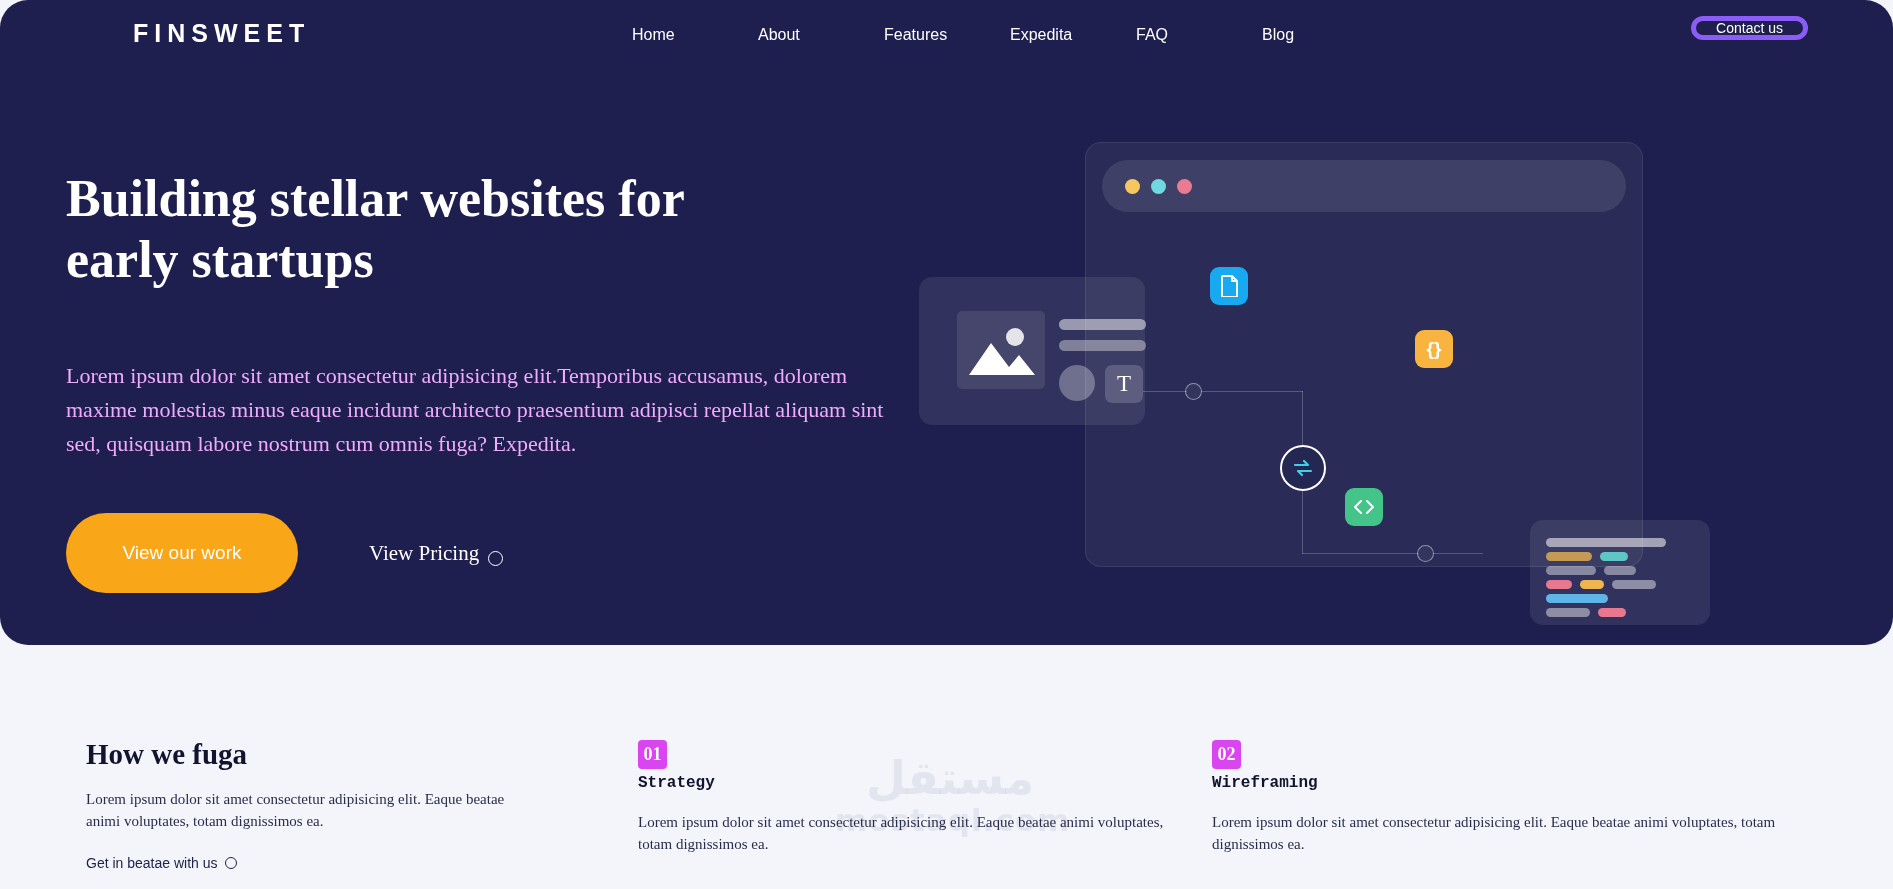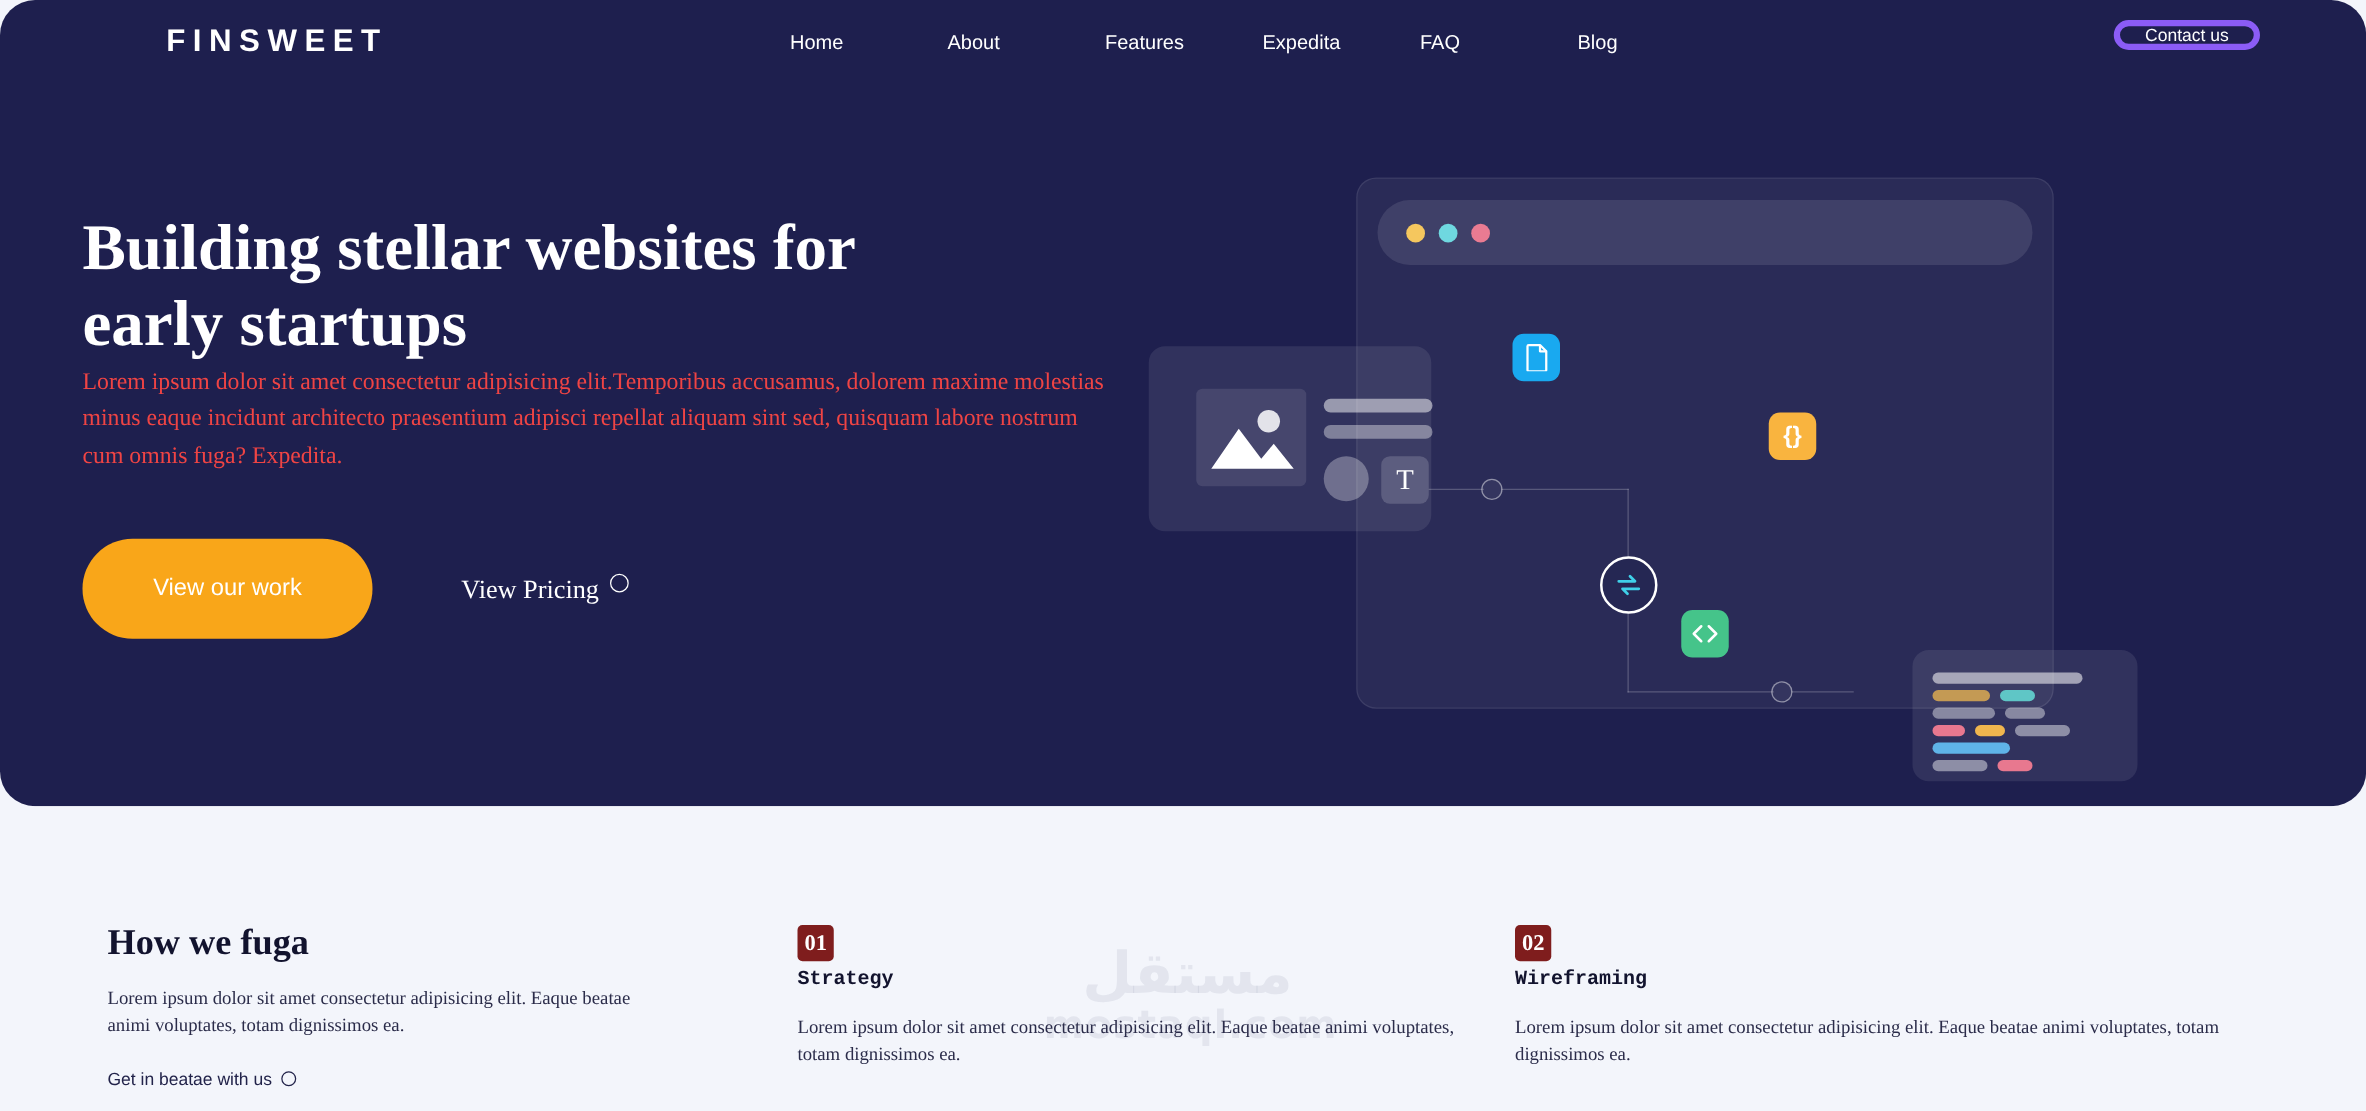--- a/index.html
+++ b/index.html
@@ -71,43 +71,44 @@
   }
   .hero-title {
     font-family:"Liberation Serif", serif;
     font-weight:bold;
     font-size:52px;
     line-height:1.18;
     color:#ffffff;
     max-width:690px;
   }
   .hero-para {
-    font-family:"Liberation Serif", serif;
-    font-size:19px;
+    margin-top:68px;
+    font-family:"Liberation Serif", serif;
+    font-size:22px;
     line-height:1.55;
-    color:#ef4444;
+    color:#f0abfc;
     width:830px;
   }
   .hero-actions {
     margin-top:52px;
     display:flex; align-items:center;gap:47px;
   }
   .btn-primary {
     width:232px; height:80px;
     border:none; border-radius:40px;
     background:#f9a619;
     color:#ffffff;
     font-size:19px;
     font-family:"Liberation Sans", sans-serif;
     cursor:pointer;
     display:flex; align-items:center; justify-content:center;
   }
   .btn-link {
     margin-left:24px;
-    display:flex; align-items:flex-start; gap:9px;
+    display:flex; align-items:flex-end; gap:9px;
     color:#ffffff;
     font-family:"Liberation Serif", serif;
     font-size:21px;
     cursor:pointer;
     white-space:nowrap;
   }
   .ring {
     width:15px; height:15px;
     border:1.6px solid #ffffff;
     border-radius:50%;
@@ -266,21 +267,21 @@
     cursor:pointer;
   }
   .ring-dark {
     width:12px; height:12px;
     border:1.4px solid #22234a;
     border-radius:50%;
   }
   .badge {
     display:inline-flex; align-items:center; justify-content:center;
     width:29px; height:29px;
-    background:#7f1d1d;
+    background:#d946ef;
     color:#ffffff;
     font-family:"Liberation Serif", serif;
     font-weight:bold;
     font-size:18px;
     border-radius:4px;
   }
   .step-title {
     margin-top:5px;
     font-family:Liberation Mono, monospace;
     font-weight:bold;

